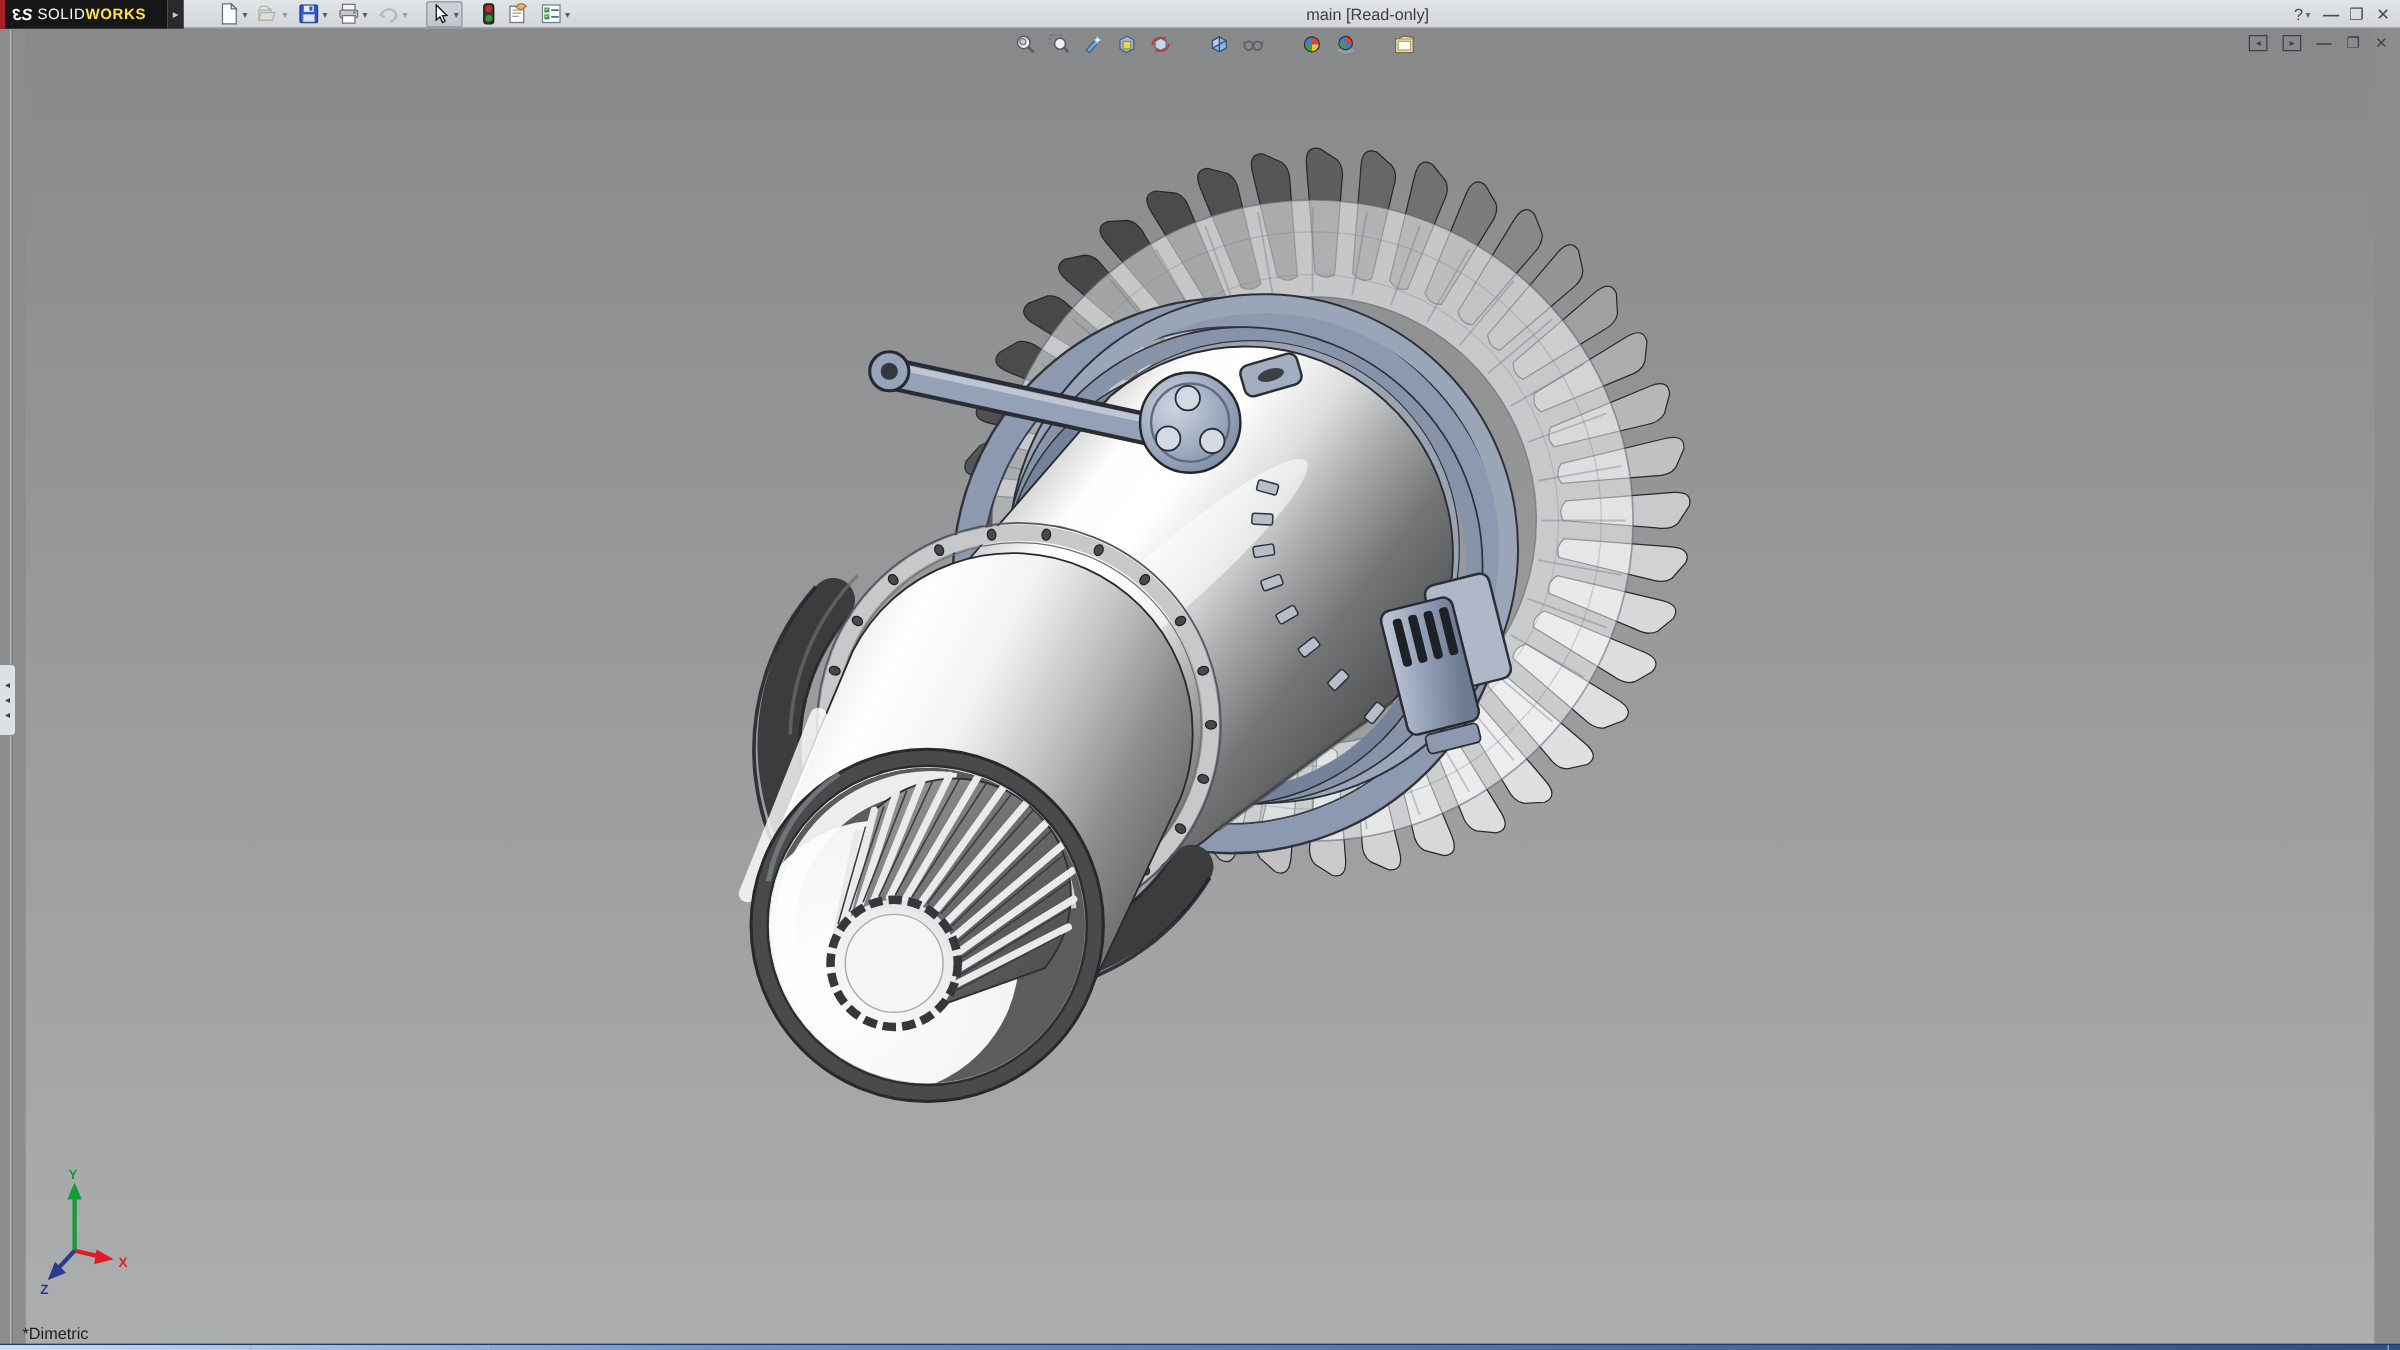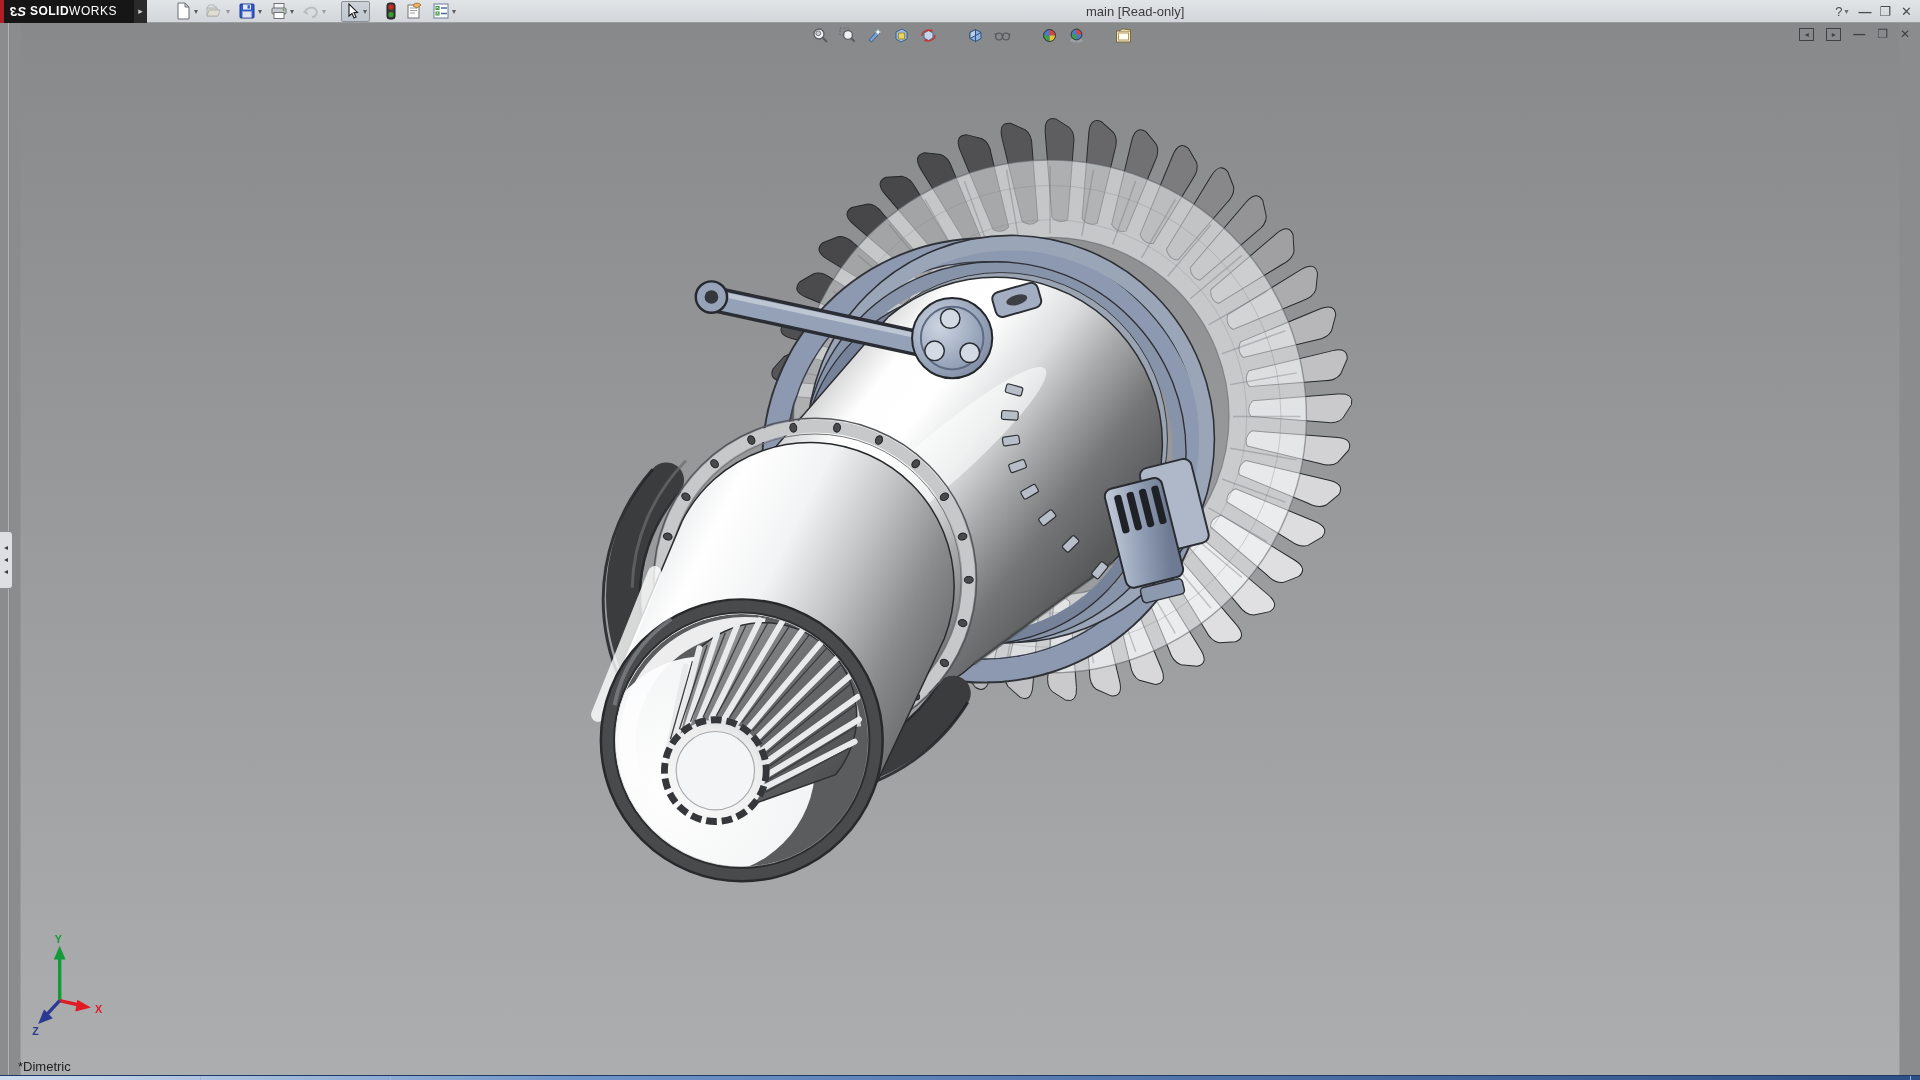--- a/index.html
+++ b/index.html
@@ -9,31 +9,31 @@
   
   .titlebar { position:absolute; left:0; top:0; width:1920px; height:23px;
     background:linear-gradient(#e2e5e8,#d2d5d9); border-bottom:1px solid #9a9da0;
     display:flex; align-items:center; z-index:30; }
   .logo { height:23px; width:134px; background:#161616; display:flex; align-items:center;
     padding-left:10px; gap:4px; position:relative; flex:0 0 auto; }
   .logo-accent { position:absolute; left:0; top:0; width:4px; height:23px; background:#b01e27; }
   .logo-mark { color:#fff; font-weight:bold; font-style:italic; font-size:13px; }
   .logo-mark .flip { display:inline-block; transform:scaleX(-1); }
   .logo-text { color:#fff; font-size:12px; letter-spacing:.5px; }
-  .logo-text .bold { font-weight:bold; }
-  .logo-text .light { font-weight:normal; color:#ffffff; }
+  .logo-text .bold { font-weight:normal; }
+  .logo-text .light { font-weight:bold; color:#fde047; }
   .logo-expand { width:13px; height:23px; background:#2a2a2a; color:#cfcfcf; font-size:9px;
     display:flex; align-items:center; justify-content:center; cursor:pointer; flex:0 0 auto; }
   .tb-group { display:flex; align-items:center; margin-left:24px; gap:2px; }
   .tb-btn { height:21px; display:flex; align-items:center; padding:0 2px; border:1px solid transparent; }
   .tb-btn svg { display:block; }
   .tb-btn .dd { font-size:8px; color:#5a5d60; margin-left:2px; }
   .tb-btn.pressed { background:linear-gradient(#cdd3d9,#bfc6cd); border:1px solid #8a9096; border-radius:2px; }
   .tb-sep { width:8px; }
-  .doc-title { position:absolute; left:1086px; top:0; height:29px; line-height:23px;
+  .doc-title { position:absolute; left:1045px; top:0; height:29px; line-height:23px;
     font-size:13px; color:#3a3c3e; }
   .win-controls { position:absolute; right:8px; top:0; height:23px; display:flex;
     align-items:center; gap:10px; color:#4a4c4e; }
   .win-controls .wc { font-size:13px; cursor:pointer; line-height:23px; }
   .wc-help { display:flex; align-items:center; gap:2px; }
   .wc-help .dd { font-size:8px; color:#6a6d70; }
   .wc-min { font-weight:bold; letter-spacing:-2px; }
 
   
   .viewport { position:absolute; left:0; top:23px; width:1920px; height:1052px; }

